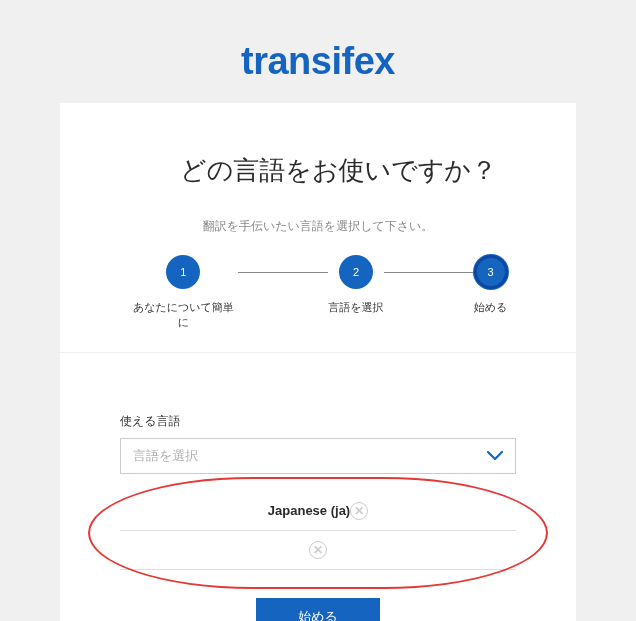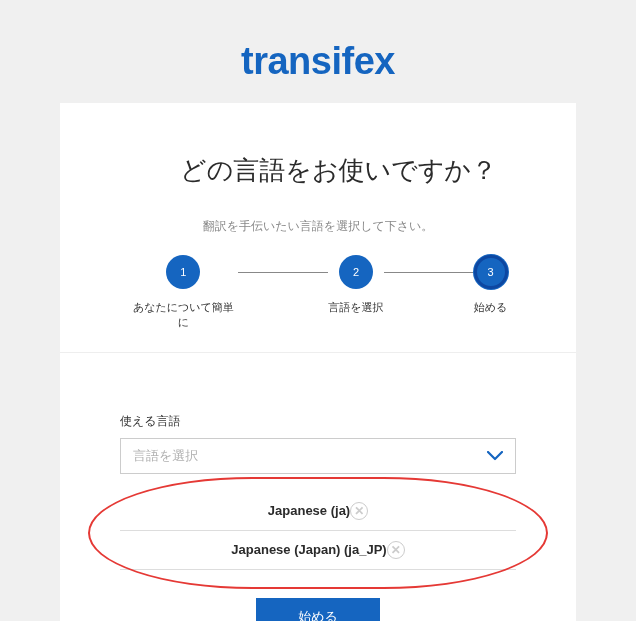--- a/index.html
+++ b/index.html
@@ -200,21 +200,20 @@
           </svg>
       </span>
     </div>
 
     <div class="lang-list">
       <div class="lang-row">
         <span>Japanese (ja)</span>
         <span class="remove-icon">✕</span>
       </div>
       <div class="lang-row">
-        <span>Japanese (Japan) (ja_JP)</span>
         <span class="remove-icon">✕</span>
       </div>
     </div>
 
     <div class="annotation"></div>
 
     <div class="submit-area">
       <button class="submit-btn">始める</button>
     </div>
   </div>

